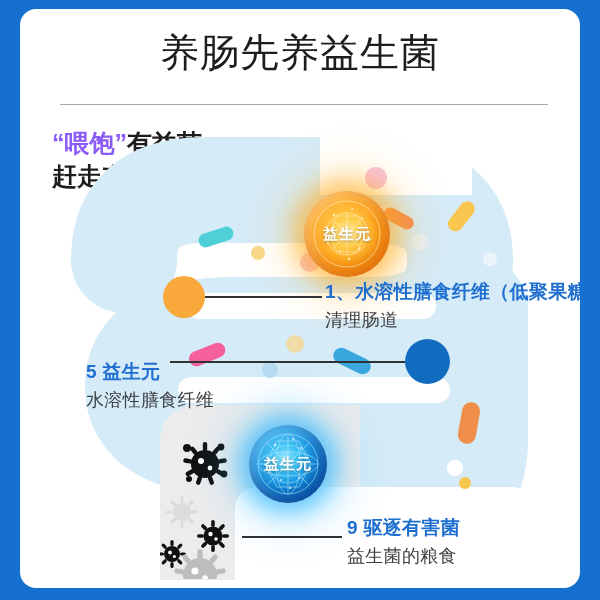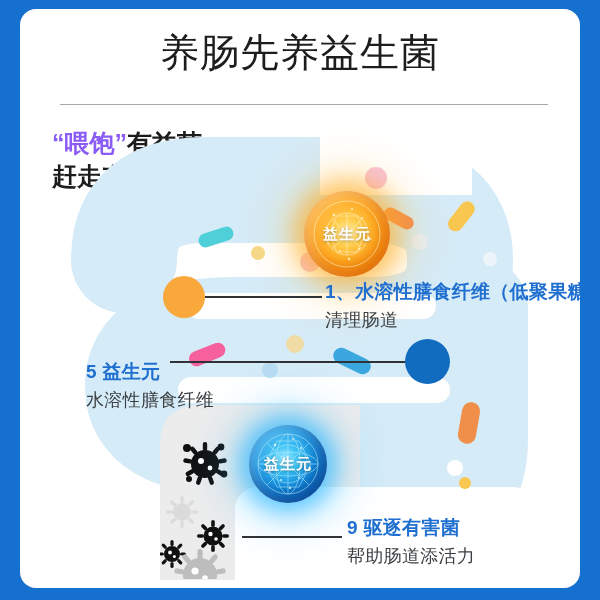--- a/index.html
+++ b/index.html
@@ -356,17 +356,17 @@
       <div class="c-sub">清理肠道</div>
     </div>
 
     <div class="callout" id="callout-2">
       <div class="c-head">5 益生元</div>
       <div class="c-sub">水溶性膳食纤维</div>
     </div>
 
     <div class="callout" id="callout-3">
       <div class="c-head">9 驱逐有害菌</div>
-      <div class="c-sub">帮助肠道添活力</div>
+      <div class="c-sub">益生菌的粮食</div>
     </div>
 
   </div>
 </div>
 
 </body></html>

